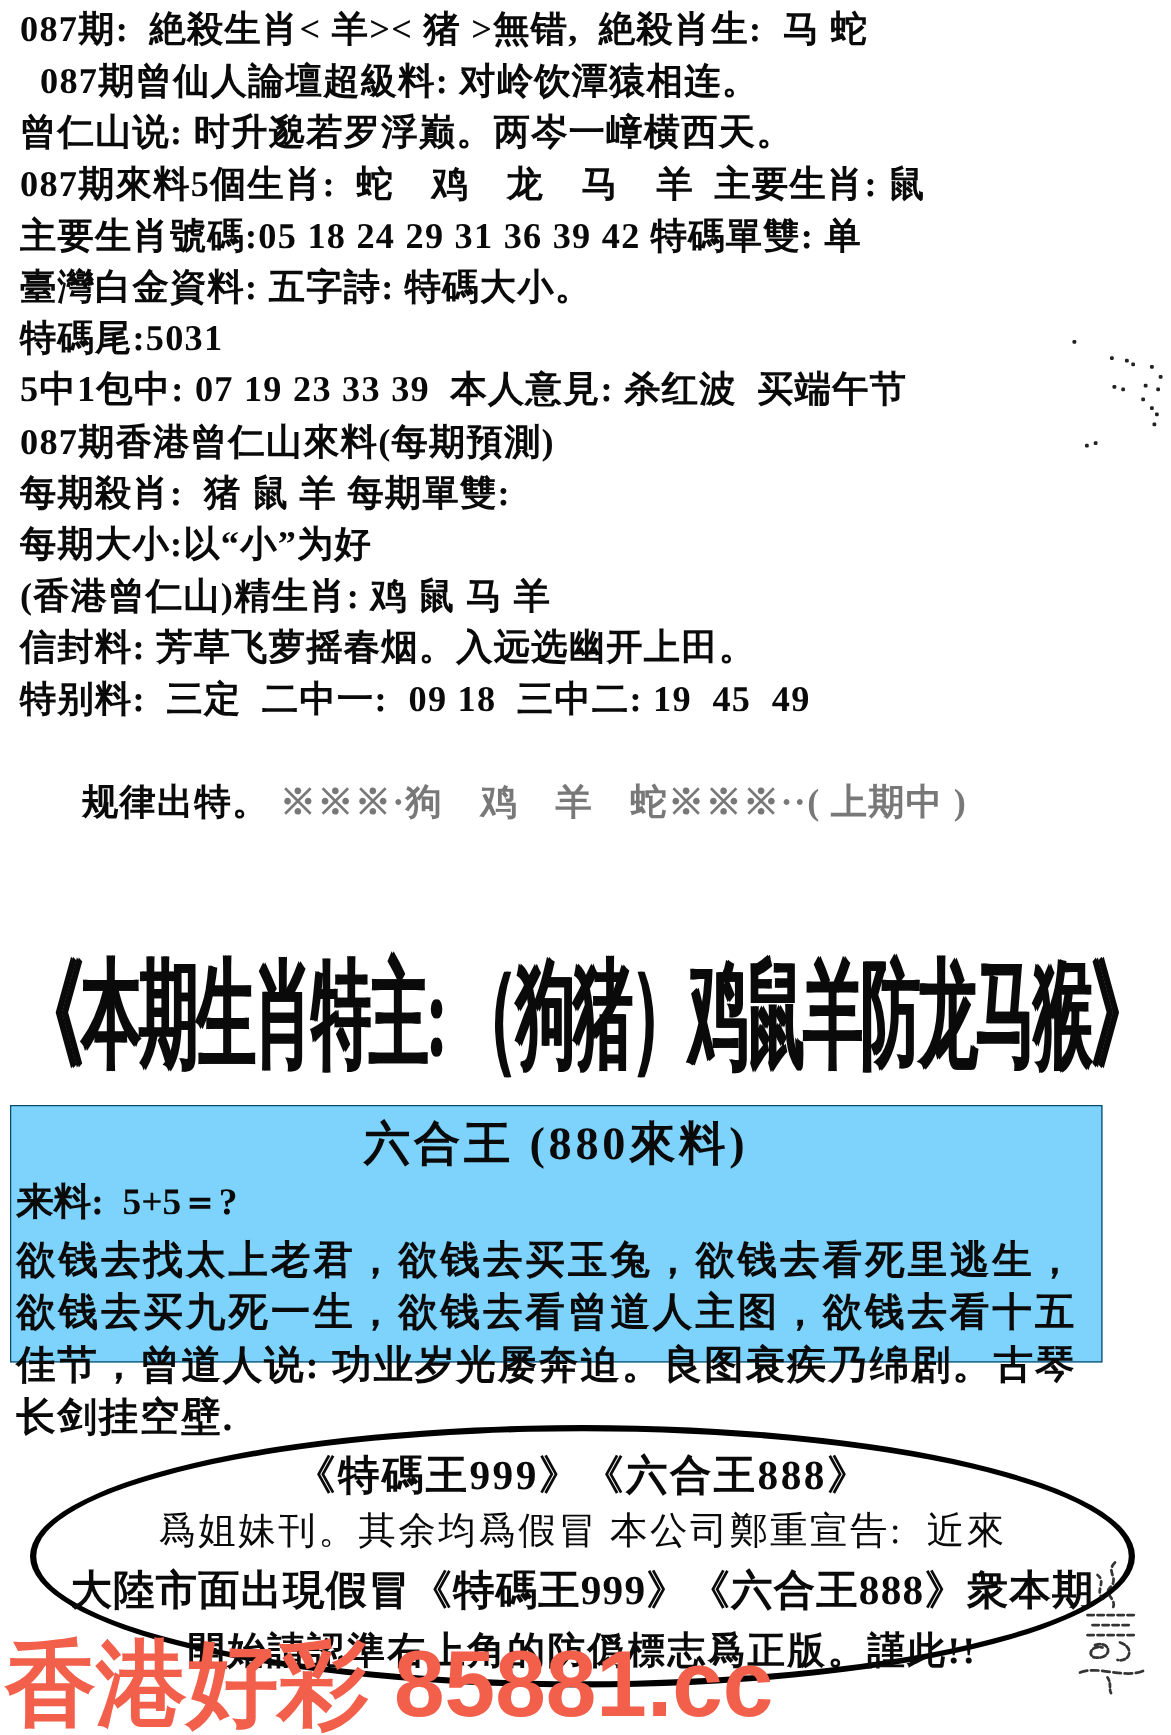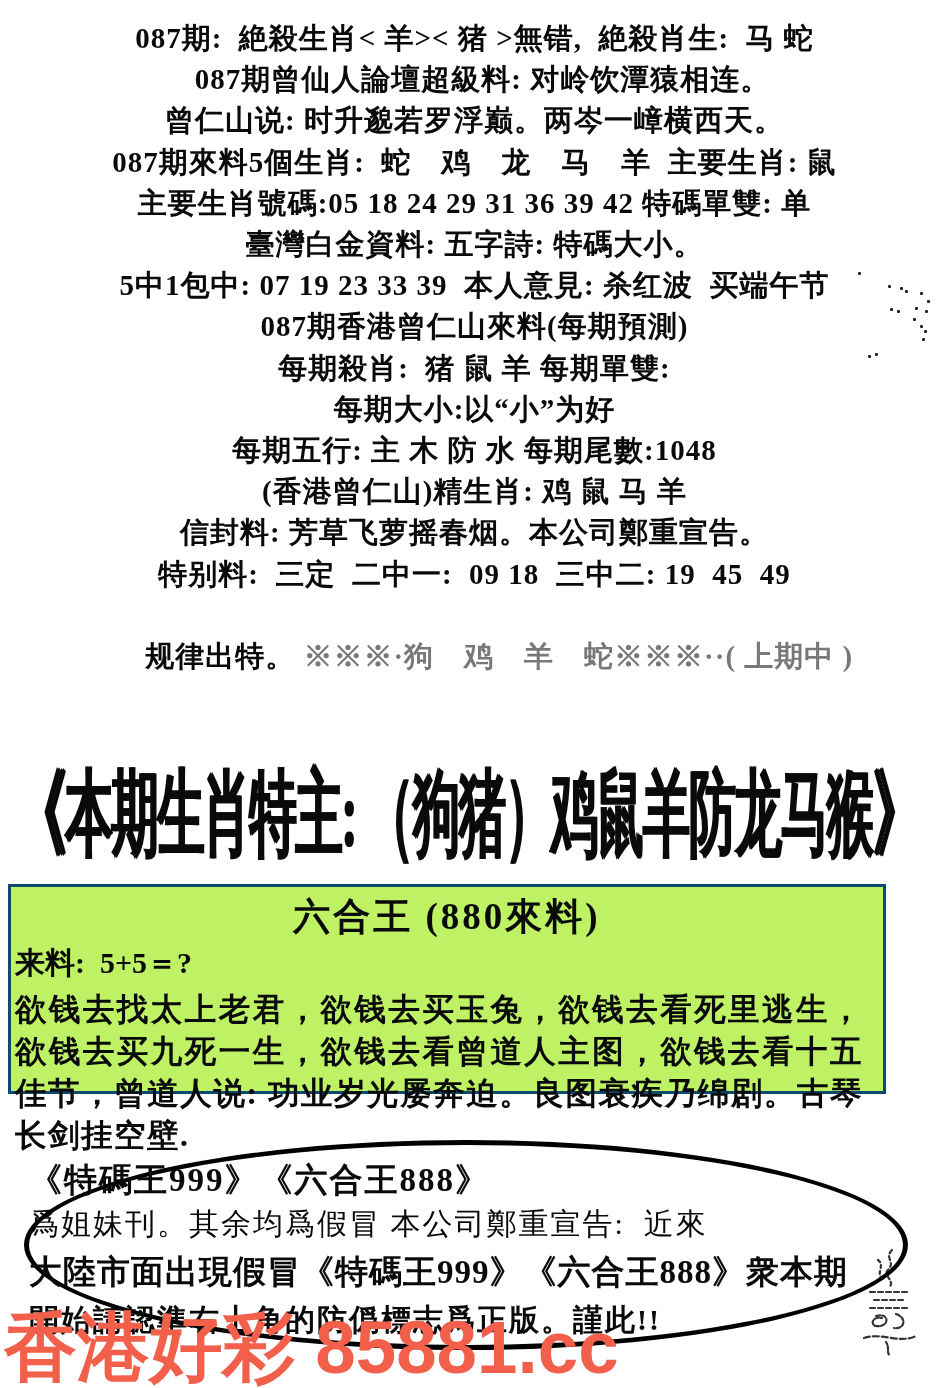--- a/index.html
+++ b/index.html
@@ -2,52 +2,52 @@
 <html><head>
 <meta charset="utf-8">
 <style>
   html,body{margin:0;padding:0;background:#e8e8e8;}
   .page{
     position:relative;width:937px;height:1388px;margin:0 auto;
     background:#ffffff;overflow:hidden;color:#0a0a0a;
     font-family:"Liberation Serif","DejaVu Serif",serif;
   }
   
-  .lines{position:absolute;top:18px;left:16px;right:4px;text-align:center;}
+  .lines{position:absolute;top:4px;left:16px;right:4px;}
   .line{
     font-size:29px;font-weight:700;line-height:41.2px;
     white-space:pre-wrap;letter-spacing:1px;
   }
   .line.indent{padding-left:16px;}
   .line .faded{opacity:.55;}
   
   .headline{
     position:absolute;top:791px;left:0;width:937px;text-align:center;
     font-size:47px;line-height:1;font-weight:900;white-space:nowrap;
     transform:scaleY(2.02);transform-origin:center;
     letter-spacing:-1px;text-shadow:1.6px 0 0 currentColor;
   }
   
   .box{
     position:absolute;top:884px;left:8px;width:872px;height:204px;
-    border:3px solid #0c4a6e;background:#bef264;
+    border:1px solid #0c4a6e;background:#7dd3fc;
   }
   .box-title{
     text-align:center;font-size:37px;font-weight:800;
     margin-top:5px;letter-spacing:3px;white-space:pre-wrap;
   }
   .box-note{font-size:30px;font-weight:700;margin:1px 0 0 4px;white-space:pre-wrap;}
   .box-body{
     font-size:31.5px;font-weight:700;line-height:42px;margin:5px 20px 0 4px;
     text-align:justify;word-break:break-all;letter-spacing:1.5px;
   }
   
   .oval{
     position:absolute;top:1140px;left:24px;width:874px;height:200px;
-    border:5px solid #000;border-radius:50%;text-align:left;background:transparent;
+    border:5px solid #000;border-radius:50%;text-align:center;background:transparent;
   }
   .oval-l1{margin-top:13px;font-size:33px;font-weight:800;letter-spacing:2px;white-space:pre-wrap;}
   .oval-l2{margin-top:1px;font-size:30px;font-weight:400;letter-spacing:2px;white-space:pre-wrap;}
   .oval-l3{margin-top:5px;font-size:33px;font-weight:700;letter-spacing:1px;white-space:nowrap;}
   .oval-l4{margin-top:5px;font-size:30px;font-weight:700;letter-spacing:2px;white-space:pre-wrap;}
   
   .watermark{
     position:absolute;top:1298px;left:4px;
     font-family:"Liberation Sans","DejaVu Sans",sans-serif;
     font-size:75px;font-weight:900;color:#f2604c;white-space:nowrap;
@@ -71,27 +71,27 @@
 
 <div class="page">
 
   <div class="lines">
     <div class="line">087期:  絶殺生肖&lt; 羊&gt;&lt; 猪 &gt;無错,  絶殺肖生:  马 蛇</div>
     <div class="line indent">087期曾仙人論壇超級料: 对岭饮潭猿相连。</div>
     <div class="line">曾仁山说: 时升邈若罗浮巅。两岑一嶂横西天。</div>
     <div class="line">087期來料5個生肖:  蛇　鸡　龙　马　羊  主要生肖: 鼠</div>
     <div class="line">主要生肖號碼:05 18 24 29 31 36 39 42 特碼單雙: 单</div>
     <div class="line">臺灣白金資料: 五字詩: 特碼大小。</div>
+    <div class="line">特碼尾:5031</div>
     <div class="line">5中1包中: 07 19 23 33 39  本人意見: 杀红波  买端午节</div>
     <div class="line">087期香港曾仁山來料(每期預測)</div>
     <div class="line">每期殺肖:  猪 鼠 羊 每期單雙:</div>
     <div class="line">每期大小:以“小”为好</div>
-    <div class="line">每期五行: 主 木 防 水 每期尾數:1048</div>
     <div class="line">(香港曾仁山)精生肖: 鸡 鼠 马 羊</div>
-    <div class="line">信封料: 芳草飞萝摇春烟。本公司鄭重宣告。</div>
+    <div class="line">信封料: 芳草飞萝摇春烟。入远选幽开上田。</div>
     <div class="line">特别料:  三定  二中一:  09 18  三中二: 19  45  49</div>
     <div class="line">
       <span>规律出特。</span><span class="faded"> ※※※·狗　鸡　羊　蛇※※※··( 上期中 )</span>
     </div>
   </div>
 
   <div class="headline">《本期生肖特主: （狗猪）鸡鼠羊防龙马猴》</div>
 
   <div class="box">
     <div class="box-title">六合王 (880來料)</div>

